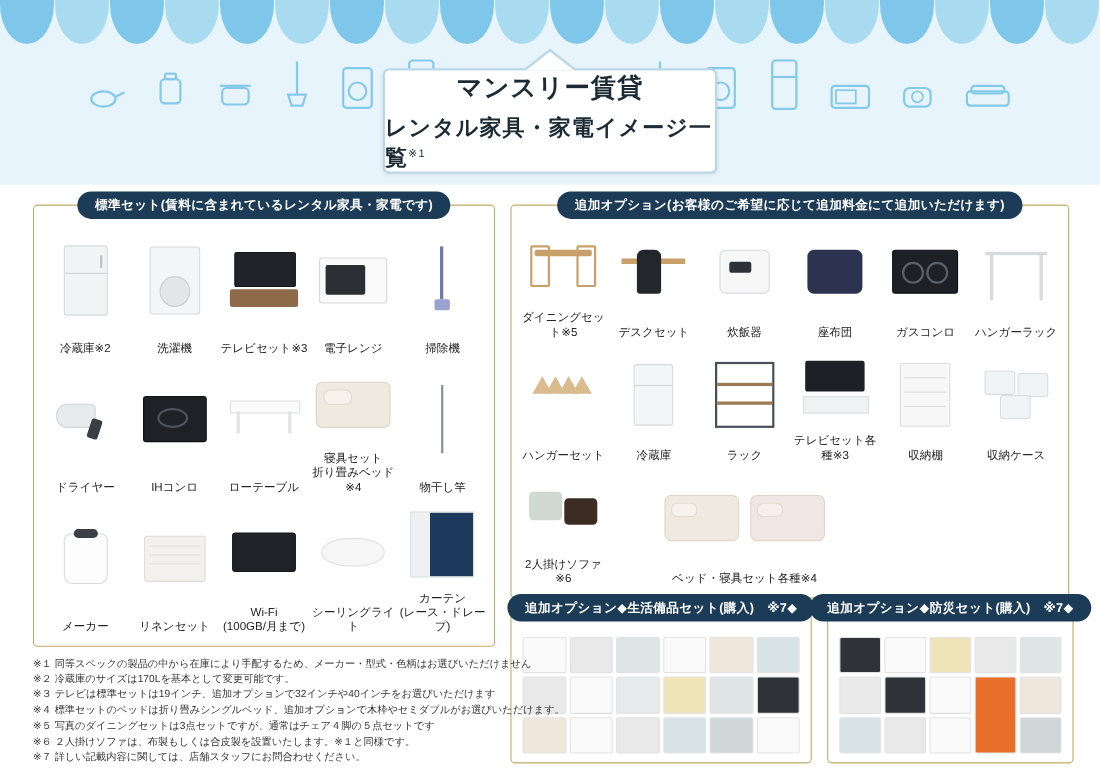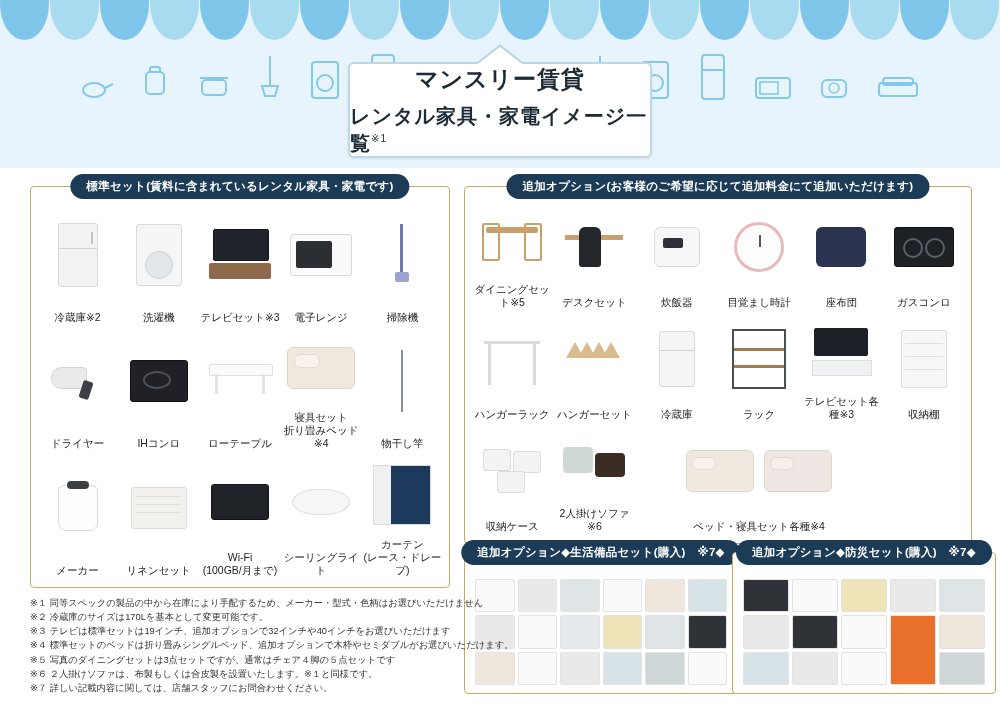--- a/index.html
+++ b/index.html
@@ -73,21 +73,21 @@
   .panel-title{
     position:absolute;top:-13px;left:50%;transform:translateX(-50%);
     background:#1b3b56;color:#ffffff;
     font-size:11.5px;font-weight:bold;
     padding:5px 16px;border-radius:13px;white-space:nowrap;
     letter-spacing:.3px;
   }
   #panel-standard{left:30px;top:186px;width:418px;height:400px;}
   #panel-option{left:464px;top:186px;width:506px;height:356px;}
   #panel-living{left:464px;top:552px;width:272px;height:140px;}
-  #panel-disaster{left:732px;top:552px;width:222px;height:140px;padding-left:40px;}
+  #panel-disaster{left:752px;top:552px;width:222px;height:140px;}
 
   .grid{
     position:absolute;left:0;top:0;width:100%;height:100%;
     display:grid;box-sizing:border-box;
   }
   #grid-standard{grid-template-columns:repeat(5,1fr);grid-template-rows:repeat(3,1fr);padding:14px 6px 6px;}
   #grid-option{grid-template-columns:repeat(6,1fr);grid-template-rows:repeat(3,1fr);padding:14px 6px 6px;}
 
   .cell{display:flex;flex-direction:column;align-items:center;justify-content:flex-start;}
   .cell .art{flex:1 1 auto;display:flex;align-items:center;justify-content:center;width:100%;}
@@ -449,26 +449,20 @@
         <div class="cap">デスクセット</div>
       </div>
       <div class="cell">
         <div class="art">
             <div class="ph ricecooker"></div>
           </div>
         <div class="cap">炊飯器</div>
       </div>
       <div class="cell">
         <div class="art">
-            <div class="ph clock"></div>
-          </div>
-        <div class="cap">目覚まし時計</div>
-      </div>
-      <div class="cell">
-        <div class="art">
             <div class="ph cushion"></div>
           </div>
         <div class="cap">座布団</div>
       </div>
 
       <div class="cell">
         <div class="art">
             <div class="ph gasstove"></div>
           </div>
         <div class="cap">ガスコンロ</div>

